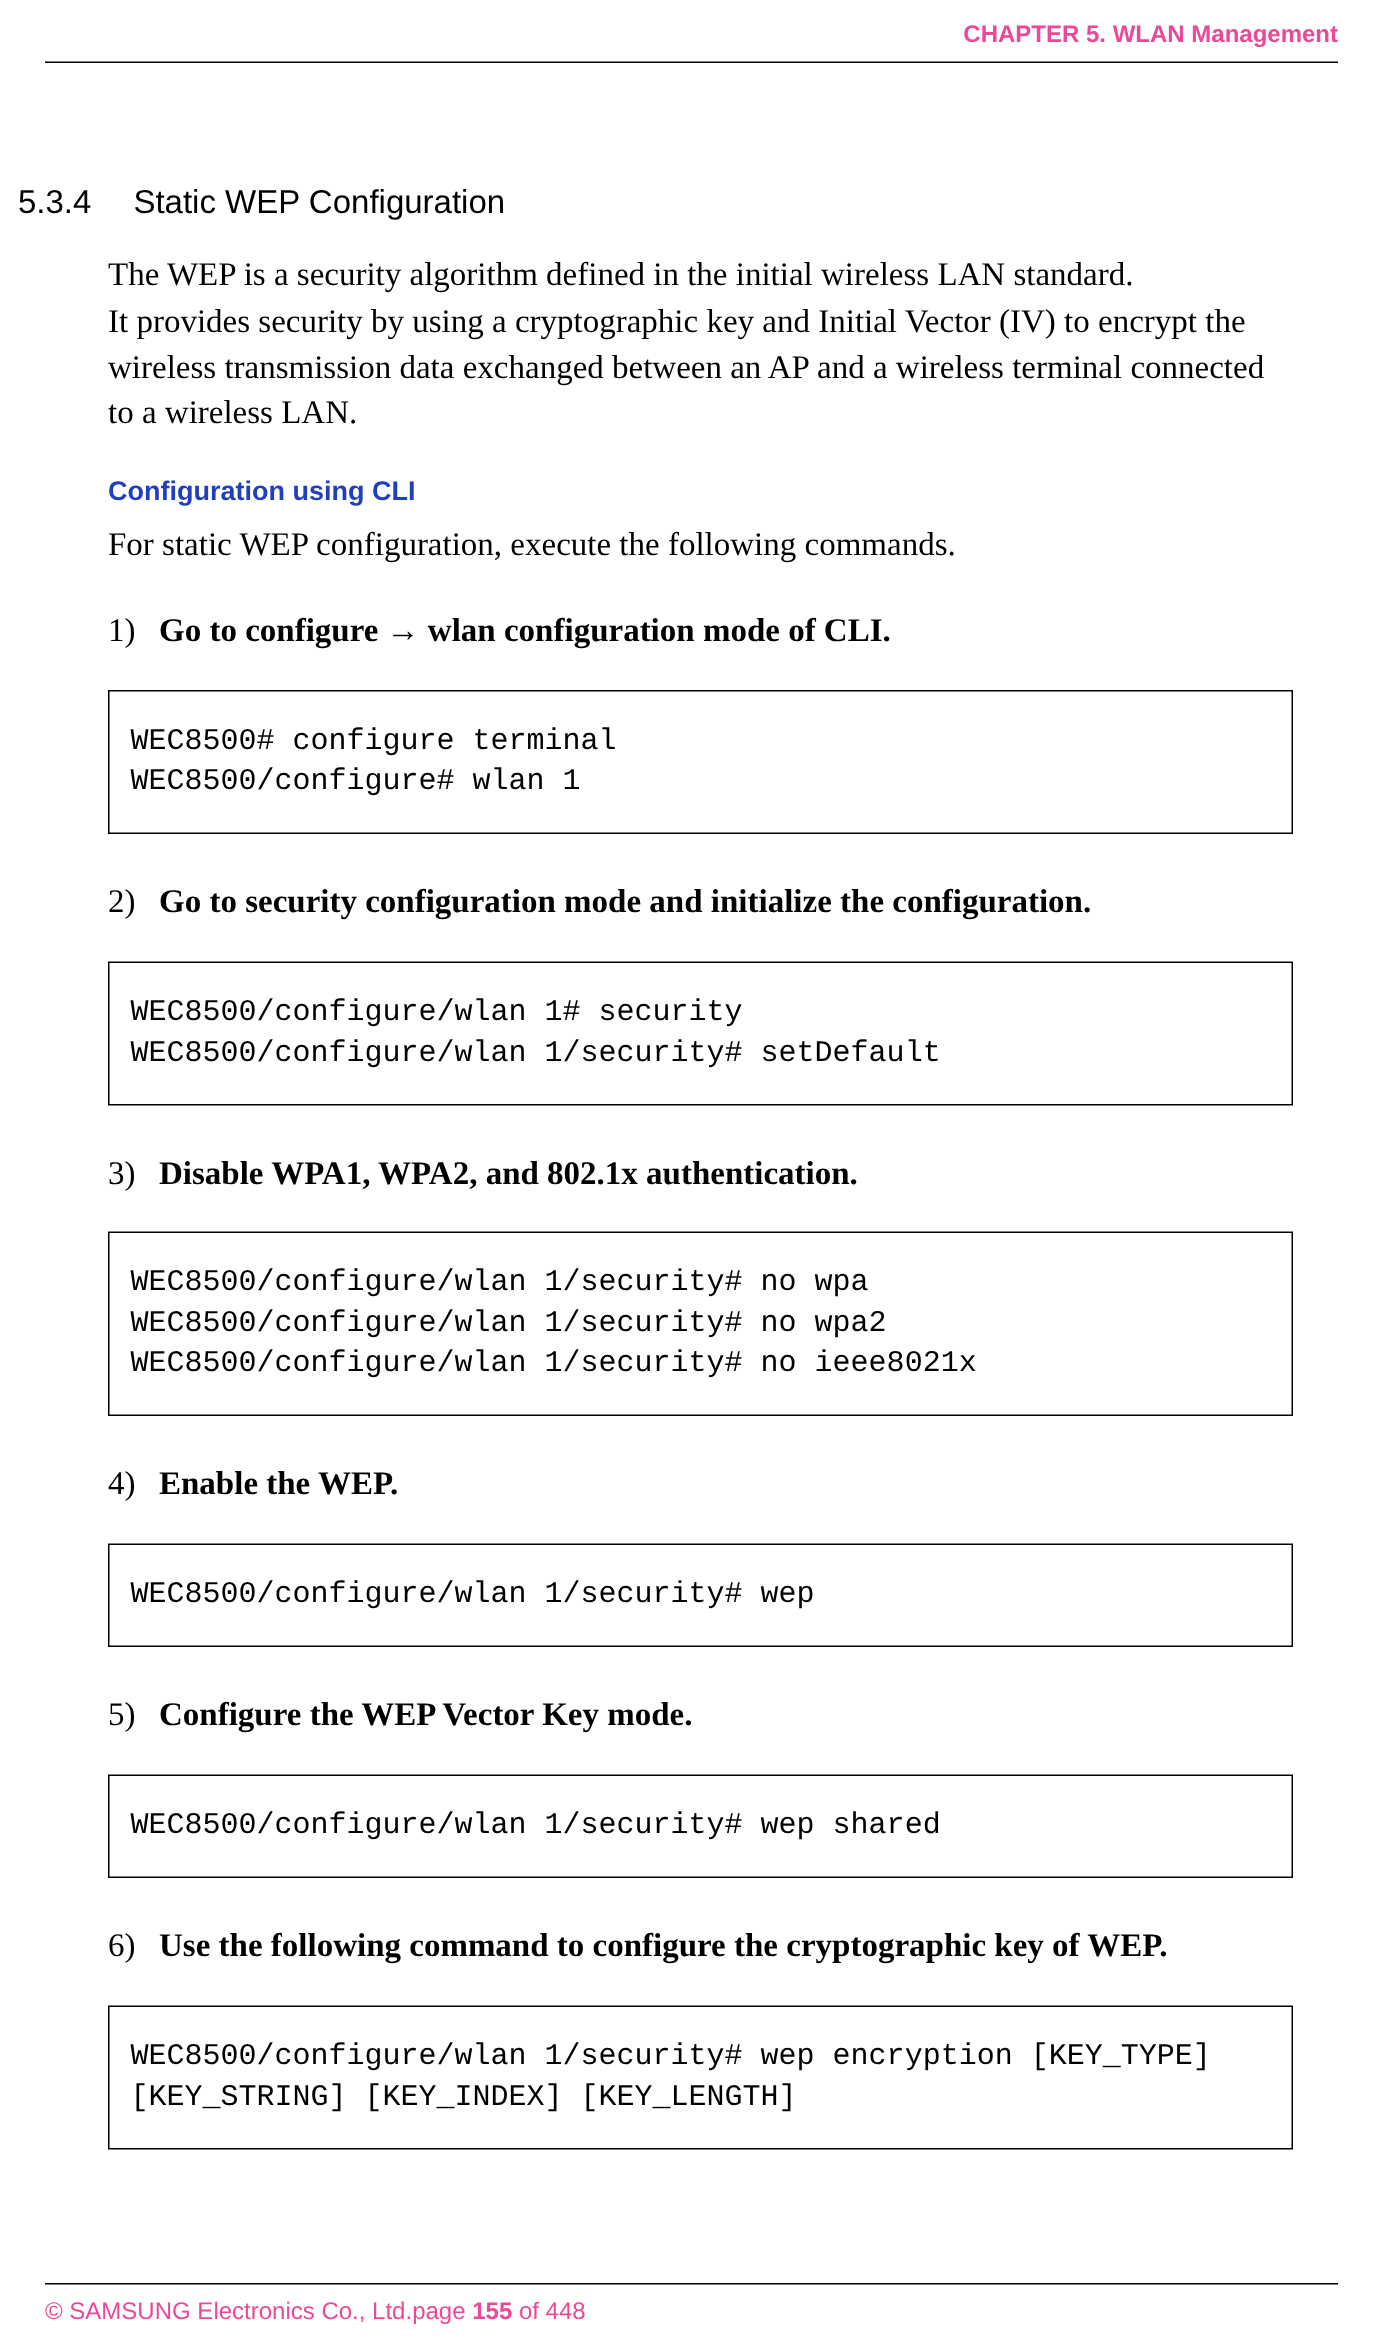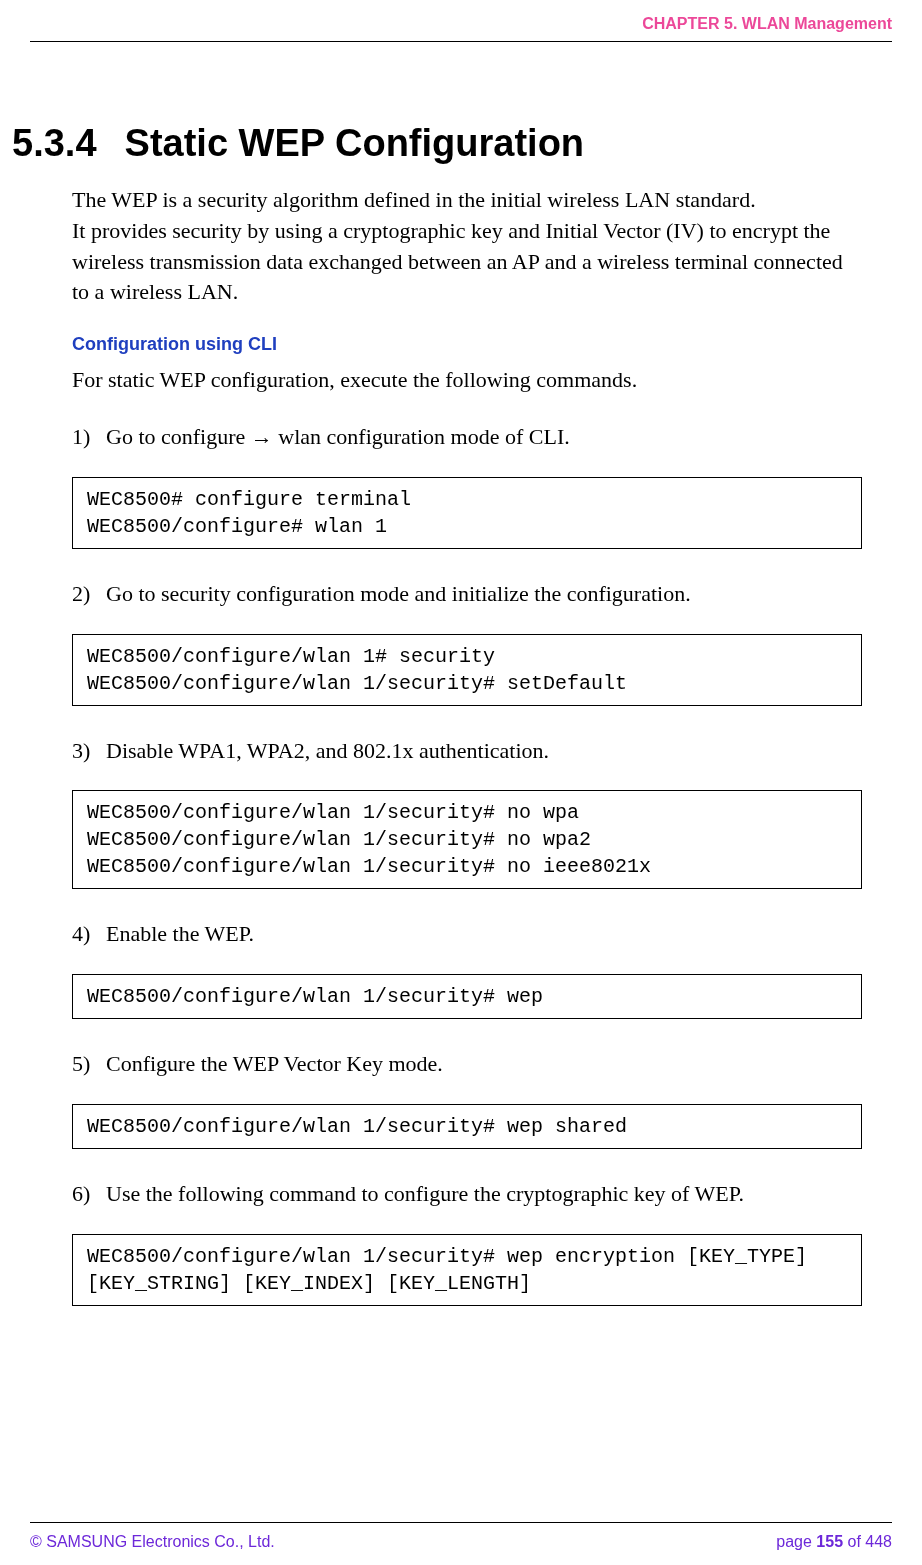--- a/index.html
+++ b/index.html
@@ -24,22 +24,22 @@
       color: #ec4899;
       padding-bottom: 8px;
       border-bottom: 1.5px solid #000000;
       margin-bottom: 80px;
     }
     .content {
       padding: 0 40px 0 0;
     }
     .section-heading {
       font-family: Arial, Helvetica, sans-serif;
-      font-weight: bold;
-      font-size: 38px;
+      font-weight: normal;
+      font-size: 22px;
       color: #000000;
       margin-bottom: 20px;
       margin-left: -18px;
     }
     .section-num {
       margin-right: 28px;
     }
     .body-text {
       font-size: 22px;
       line-height: 1.4;
@@ -60,45 +60,44 @@
       line-height: 1.4;
       margin-left: 42px;
       margin-bottom: 24px;
     }
     .step-num {
       width: 34px;
       flex-shrink: 0;
     }
     .step-text {
       flex: 1;
+      font-weight: bold;
     }
     .code-box {
       border: 1px solid #000000;
       margin-left: 42px;
       margin-right: -10px;
       margin-bottom: 30px;
-      padding: 8px 14px;
+      padding: 20px 14px;
       font-family: "Courier New", Courier, monospace;
       font-size: 20px;
       line-height: 1.35;
       white-space: pre-wrap;
     }
     .footer {
       position: absolute;
       bottom: 14px;
       left: 30px;
       right: 30px;
       border-top: 1.5px solid #000000;
       padding-top: 10px;
       display: flex;
-      justify-content: space-between;
       font-family: Arial, Helvetica, sans-serif;
       font-size: 16px;
-      color: #6d28d9;
-      gap: 41px;
+      color: #ec4899;
     }
     .footer-right strong {
       font-weight: bold;
     }
   </style>
 </head>
 <body>
 
 <div class="header">
   <span>CHAPTER 5. WLAN Management</span>

